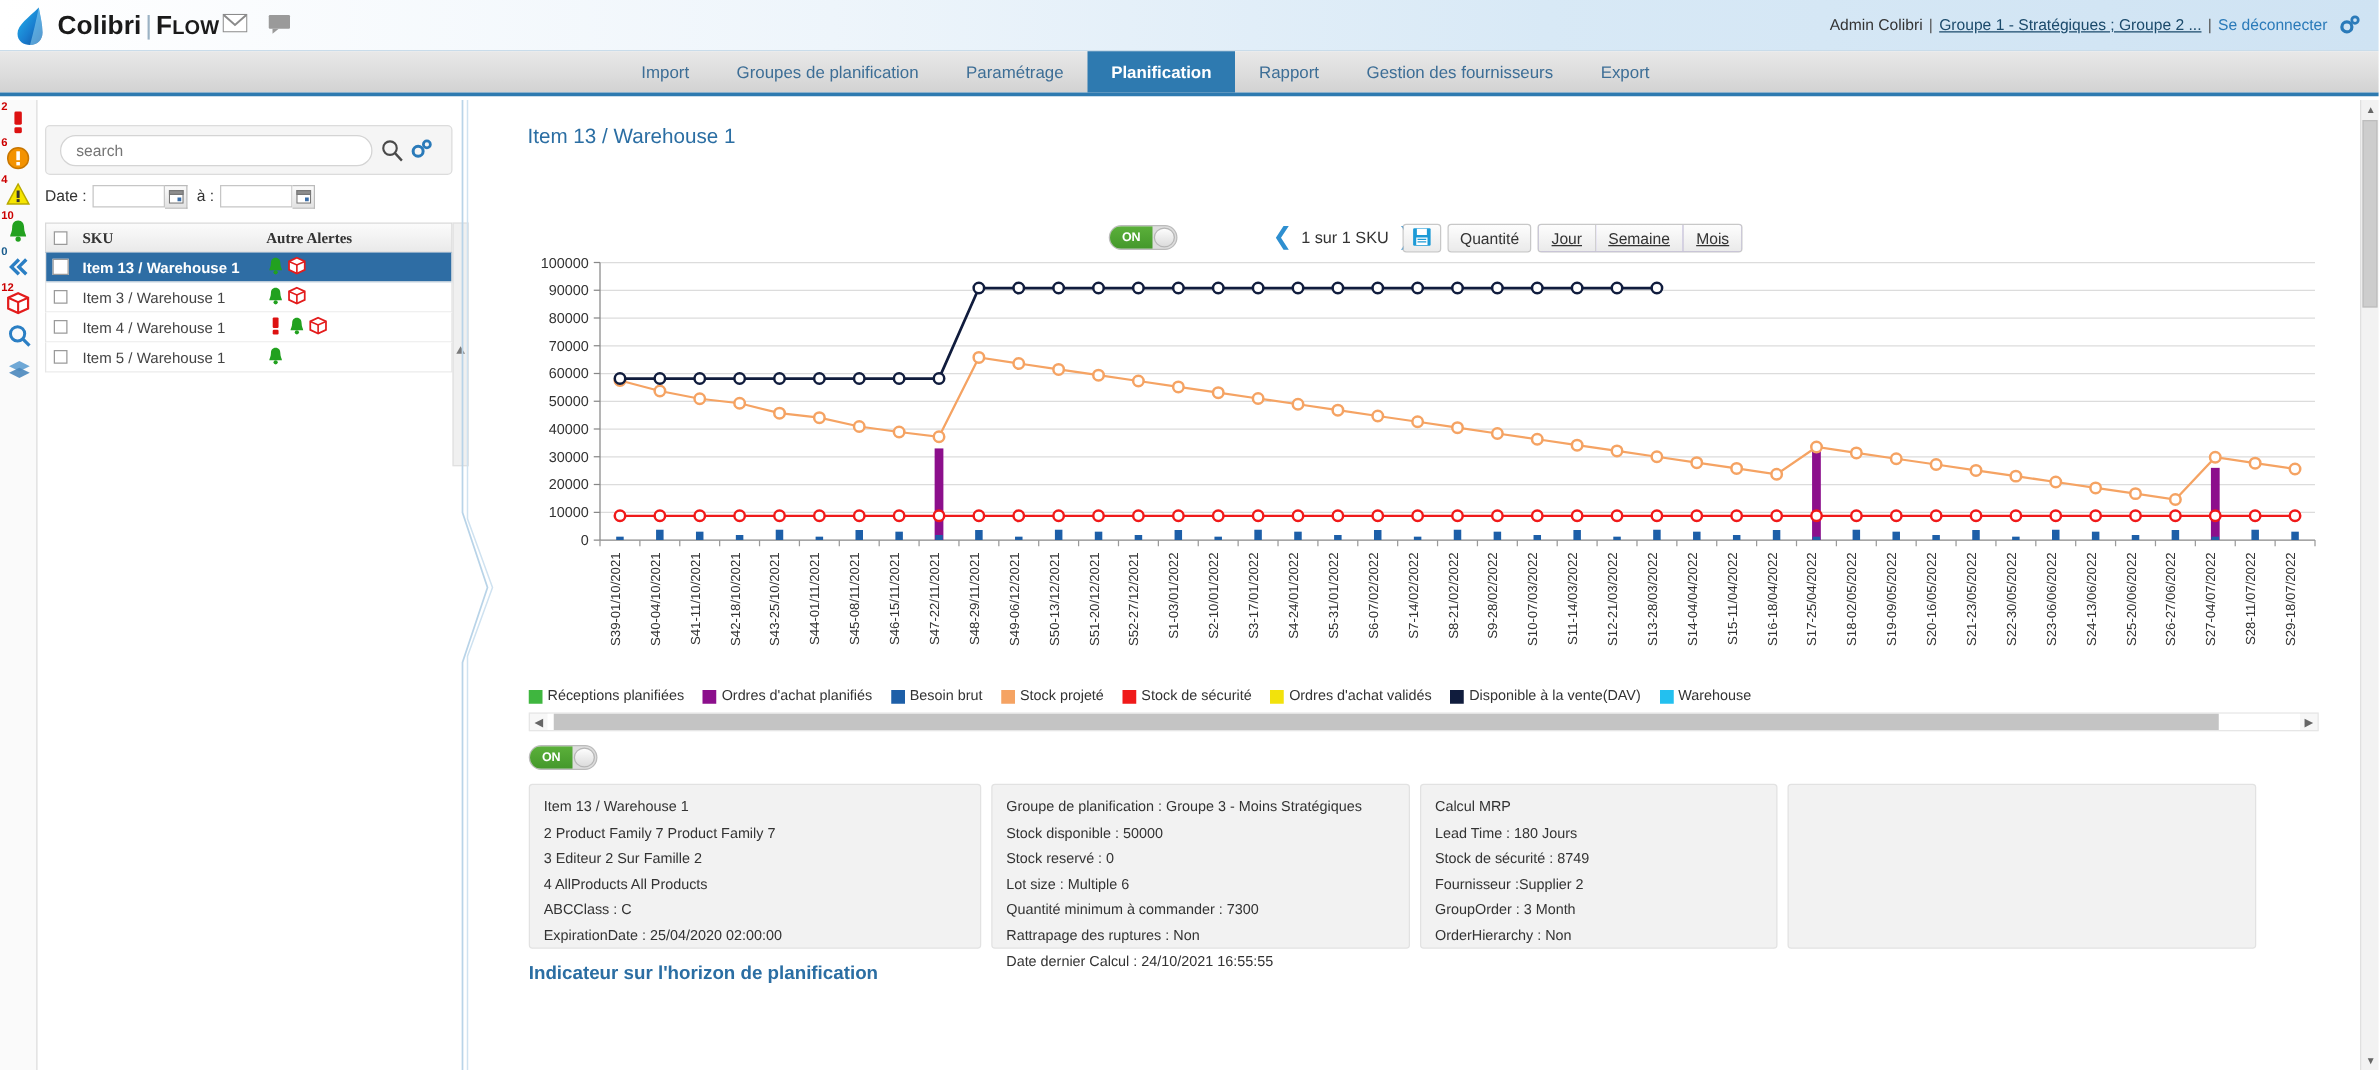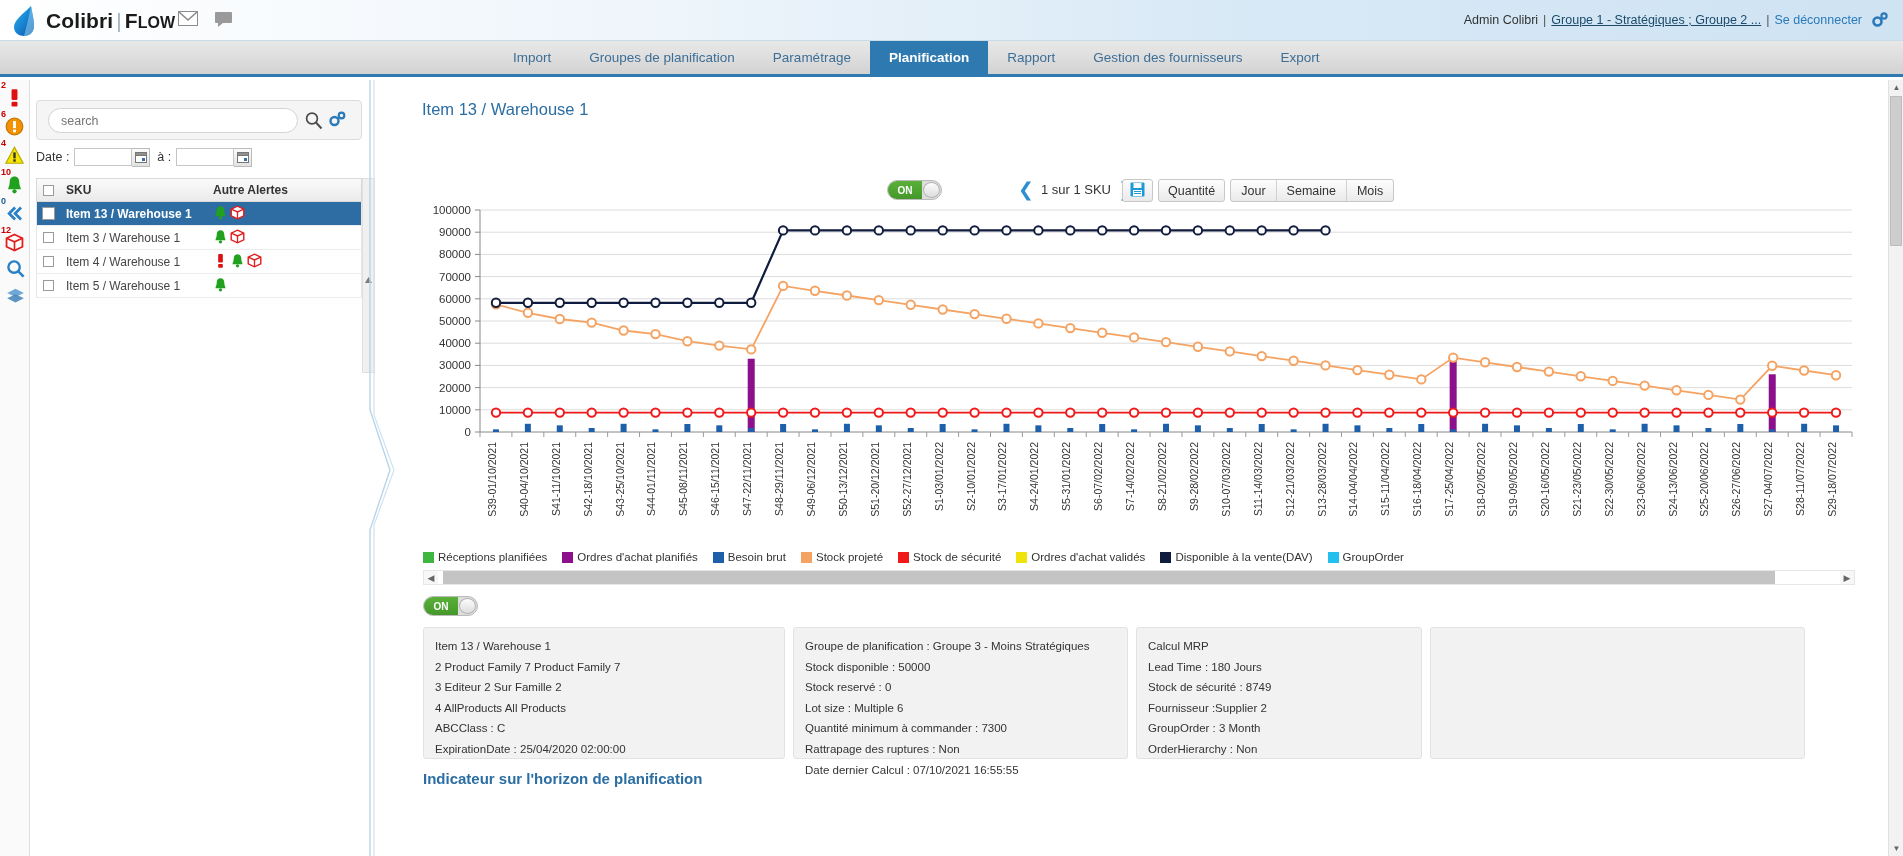--- a/index.html
+++ b/index.html
@@ -81,21 +81,21 @@
   }
   .cal-btn {
     width:18px; height:19px; border:1px solid #bbb; border-left:none;
     background:linear-gradient(to bottom,#fbfbfb,#e2e2e2);
     display:inline-flex; align-items:center; justify-content:center; cursor:pointer;
   }
   .grid { position:absolute; left:5px; top:98px; width:326px; }
   .grid-head {
     display:flex; height:24px; align-items:center;
     background:linear-gradient(to bottom,#fbfbfb,#eaeaea);
-    border:1px solid #d9d9d9; font-weight:bold; font-size:12px; color:#333;
+    border:1px solid #d9d9d9; font-weight:bold; font-size:12px; color:#333;font-family:Liberation Serif, serif;
   }
   .col-cb { width:23px; display:flex; align-items:center; justify-content:center; }
   .col-sku { width:148px; padding-left:6px; }
   .col-alert { flex:1; padding-left:5px; }
   .grow {
     display:flex; height:24px; align-items:center;
     border-left:1px solid #e6e6e6; border-right:1px solid #e6e6e6;
     border-bottom:1px solid #ececec; font-size:12px; color:#444; background:#fff; cursor:pointer;
   }
   .grow.sel { background:#2e6da4; color:#fff; font-weight:bold; }
@@ -134,21 +134,21 @@
   .pager { position:absolute; left:620px; top:100px; display:flex; align-items:center; gap:7px; font-size:13px; color:#333; }
   .chev { color:#2e8fd0; font-size:19px; cursor:pointer; line-height:1; }
   .btngroup { position:absolute; left:724px; top:99px; display:flex; align-items:stretch; gap:5px; }
   .btn {
     height:23px; padding:0 9px; display:flex; align-items:center; justify-content:center;
     border:1px solid #c8c8c8; border-radius:3px;
     background:linear-gradient(to bottom,#fdfdfd,#eaeaea);
     font-size:12.5px; color:#333; cursor:pointer; white-space:nowrap;
   }
   .btn.icon-btn { padding:0 7px; }
-  .segbtns { display:flex; border:1px solid #c8c8c8; border-radius:3px; overflow:hidden; background:#c4b5fd; }
+  .segbtns { display:flex; border:1px solid #c8c8c8; border-radius:3px; overflow:hidden; background:#c4b5fd;text-decoration:underline; }
   .segbtns .seg {
     height:21px; padding:0 10px; display:flex; align-items:center; font-size:12.5px; color:#333;
     background:linear-gradient(to bottom,#fdfdfd,#eaeaea); border-right:1px solid #d0d0d0; cursor:pointer;
   }
   .segbtns .seg:last-child { border-right:none; }
 
   
   .chartbox { position:absolute; left:22px; top:122px; width:1440px; height:345px; }
   .legend {
     position:absolute; left:25px; top:467px; width:1430px; height:20px;
@@ -795,21 +795,21 @@
       <span class="lg">
      <span class="sw" style="background:#f2e20c"></span>
      <span>Ordres d'achat validés</span>
    </span>
       <span class="lg">
      <span class="sw" style="background:#101c3d"></span>
      <span>Disponible à la vente(DAV)</span>
    </span>
       <span class="lg">
      <span class="sw" style="background:#23c0ef"></span>
-     <span>GroupOrder</span>
+     <span>Warehouse</span>
    </span>
     </div>
 
   <div class="hscroll">
     <div class="hs-arrow">◀</div>
     <div class="hs-track">
         <div class="hs-thumb"></div>
       </div>
     <div class="hs-arrow">▶</div>
   </div>
@@ -830,21 +830,21 @@
         <div class="ln">ABCClass : C</div>
         <div class="ln">ExpirationDate : 25/04/2020 02:00:00</div>
       </div>
     <div class="card c2" id="card2">
         <div class="ln">Groupe de planification : Groupe 3 - Moins Stratégiques</div>
         <div class="ln">Stock disponible : 50000</div>
         <div class="ln">Stock reservé : 0</div>
         <div class="ln">Lot size : Multiple 6</div>
         <div class="ln">Quantité minimum à commander : 7300</div>
         <div class="ln">Rattrapage des ruptures : Non</div>
-        <div class="ln">Date dernier Calcul : 07/10/2021 16:55:55</div>
+        <div class="ln">Date dernier Calcul : 24/10/2021 16:55:55</div>
       </div>
     <div class="card c3" id="card3">
         <div class="ln">Calcul MRP</div>
         <div class="ln">Lead Time : 180 Jours</div>
         <div class="ln">Stock de sécurité : 8749</div>
         <div class="ln">Fournisseur :Supplier 2</div>
         <div class="ln">GroupOrder : 3 Month</div>
         <div class="ln">OrderHierarchy : Non</div>
       </div>
     <div class="card c4" id="card4"></div>

